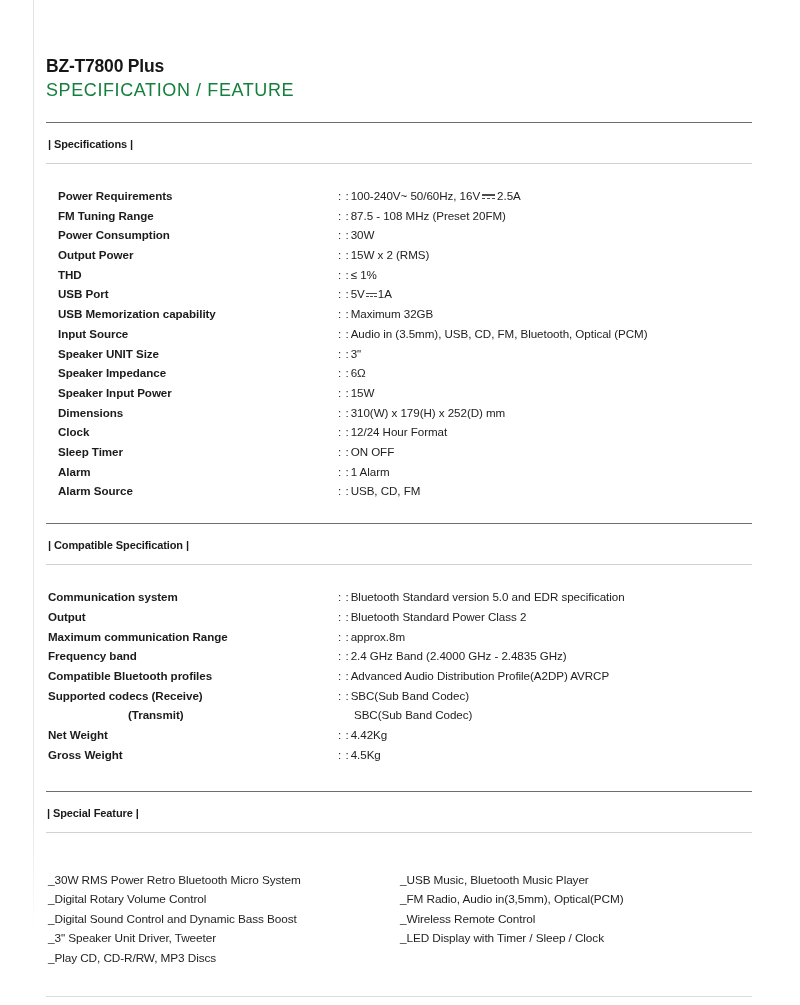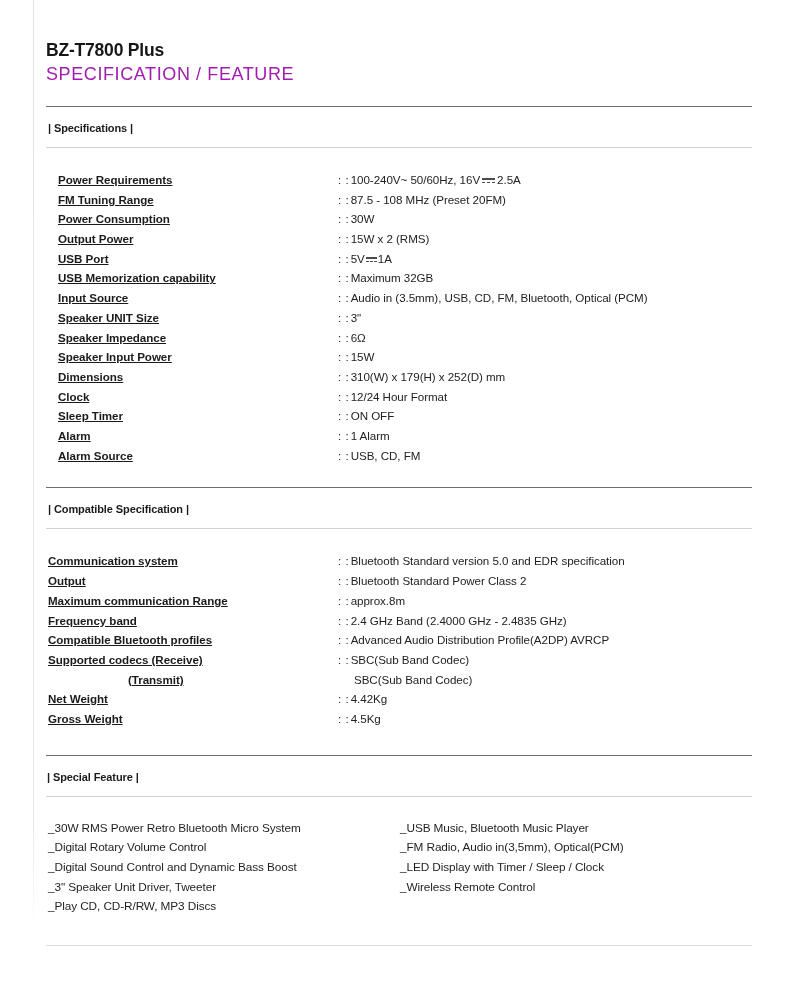--- a/index.html
+++ b/index.html
@@ -28,37 +28,37 @@
     left: 33px;
     top: 0;
     width: 1px;
     height: 930px;
     background: linear-gradient(to bottom, #e2e2e2 0%, #e6e6e6 88%, #ffffff 100%);
   }
 
   .content {
     position: absolute;
     left: 46px;
-    top: 0;
+    top: 16px;
     width: 706px;
   }
 
   
   .title-block { padding-top: 40px; }
   .doc-title {
     font-size: 17.5px;
     font-weight: bold;
     letter-spacing: -0.2px;
     color: #161616;
     line-height: 1.18;
   }
   .doc-subtitle {
     font-size: 18px;
     font-weight: normal;
-    color: #a21caf;
+    color: #15803d;
     letter-spacing: 0.6px;
     line-height: 1.35;
     margin-top: 1px;
   }
 
   
   .rule-dark {
     height: 1px;
     background: #6e6e6e;
     width: 100%;
@@ -90,21 +90,21 @@
     width: 100%;
     border-collapse: collapse;
     table-layout: fixed;
   }
   .spec-table td {
     vertical-align: top;
     padding: 0;
     line-height: 19.7px;
     font-size: 11.6px;
   }
-  .col-label { width: 292px; text-decoration: underline; }
+  .col-label { width: 292px; }
   .col-value { width: 414px; }
 
   .lbl {
     font-weight: bold;
     color: #1b1b1b;
     letter-spacing: -0.05px;
     white-space: nowrap;
   }
   .val {
     font-weight: normal;
@@ -149,21 +149,21 @@
     top: 5.5px;
     background: none;
     border-top: 1.5px dashed #4c4c4c;
     height: 0;
   }
   .dc-sym.small { width: 11px; margin: 0 1px; }
   .dc-sym.small::before, .dc-sym.small::after { width: 11px; }
 
   
   .features {
-    padding: 22px 0 0 2px;
+    padding: 38px 0 0 2px;
     display: flex;
   }
   .feat-col-left { width: 352px; }
   .feat-col-right { width: 340px; }
   .feat-item {
     font-size: 11.8px;
     font-weight: normal;
     color: #1f1f1f;
     line-height: 19.6px;
     letter-spacing: -0.1px;
@@ -207,20 +207,24 @@
             <td class="col-label"><span class="lbl">FM Tuning Range</span></td>
             <td class="col-value"><span class="sep">: :</span><span class="val">87.5 - 108 MHz (Preset 20FM)</span></td>
           </tr>
           <tr>
             <td class="col-label"><span class="lbl">Power Consumption</span></td>
             <td class="col-value"><span class="sep">: :</span><span class="val">30W</span></td>
           </tr>
           <tr>
             <td class="col-label"><span class="lbl">Output Power</span></td>
             <td class="col-value"><span class="sep">: :</span><span class="val">15W x 2 (RMS)</span></td>
+          </tr>
+          <tr>
+            <td class="col-label"><span class="lbl">THD</span></td>
+            <td class="col-value"><span class="sep">: :</span><span class="val">≤ 1%</span></td>
           </tr>
           <tr>
             <td class="col-label"><span class="lbl">USB Port</span></td>
             <td class="col-value"><span class="sep">: :</span><span class="val">5V</span><span class="dc-sym small"></span><span class="val">1A</span></td>
           </tr>
           <tr>
             <td class="col-label"><span class="lbl">USB Memorization capability</span></td>
             <td class="col-value"><span class="sep">: :</span><span class="val">Maximum 32GB</span></td>
           </tr>
           <tr>
@@ -326,22 +330,22 @@
       <div class="feat-col-left">
         <div class="feat-item">_30W RMS Power Retro Bluetooth Micro System</div>
         <div class="feat-item">_Digital Rotary Volume Control</div>
         <div class="feat-item">_Digital Sound Control and Dynamic Bass Boost</div>
         <div class="feat-item">_3" Speaker Unit Driver, Tweeter</div>
         <div class="feat-item">_Play CD, CD-R/RW, MP3 Discs</div>
       </div>
       <div class="feat-col-right">
         <div class="feat-item">_USB Music, Bluetooth Music Player</div>
         <div class="feat-item">_FM Radio, Audio in(3,5mm), Optical(PCM)</div>
+        <div class="feat-item">_Wireless Remote Control</div>
         <div class="feat-item">_LED Display with Timer / Sleep / Clock</div>
-        <div class="feat-item">_Wireless Remote Control</div>
       </div>
     </div>
 
     <div style="height:28px"></div>
     <div class="rule-bottom"></div>
 
   </div>
 </div>
 
 </body></html>

